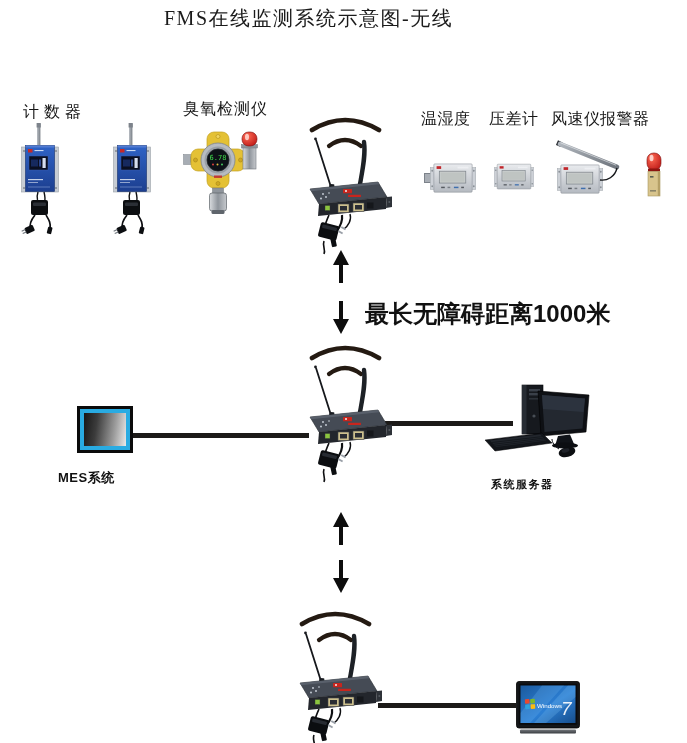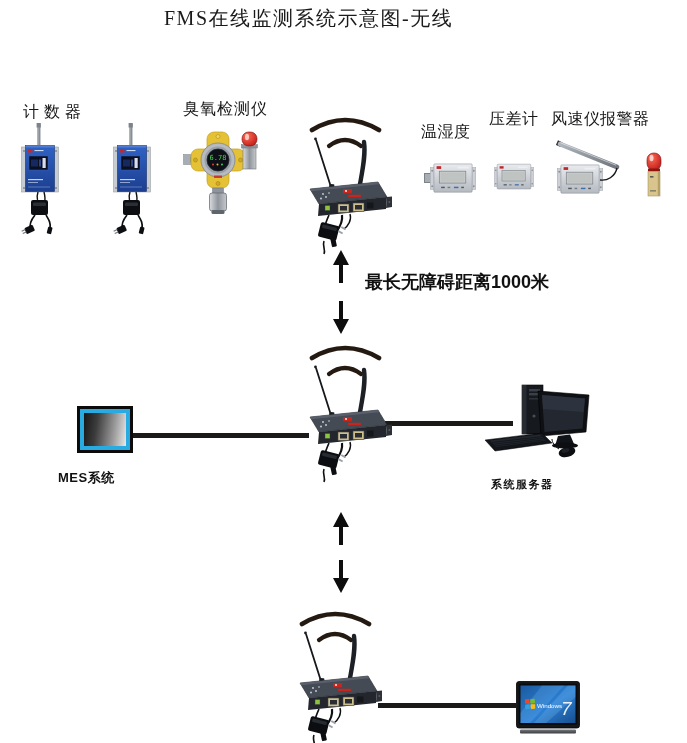--- a/index.html
+++ b/index.html
@@ -264,21 +264,21 @@
 
   <div class="serif-label" style="left:183px; top:99px; letter-spacing:1px;">臭氧检测仪</div>
   <svg class="dev" style="left:183px; top:131px; width:82px; height:84px;">
       <use href="#sym-ozone"></use>
     </svg>
 
   <svg class="dev" style="left:298px; top:110px; width:95px; height:145px;">
       <use href="#sym-router"></use>
     </svg>
 
-  <div class="serif-label" style="left:421px; top:109px; letter-spacing:0.5px;margin-top:13px;">温湿度</div>
+  <div class="serif-label" style="left:421px; top:109px; letter-spacing:0.5px;">温湿度</div>
   <div class="serif-label" style="left:489px; top:109px; letter-spacing:0.5px;">压差计</div>
   <div class="serif-label" style="left:551px; top:109px; letter-spacing:0.5px;">风速仪</div>
   <div class="serif-label" style="left:600px; top:109px; letter-spacing:0.5px;">报警器</div>
 
   <div class="abs" style="left:424px; top:173px; width:7px; height:8px; background:#a9aeb5; border:1px solid #7c828a;"></div>
   <svg class="dev" style="left:430px; top:163px; width:46px; height:31px;">
       <use href="#sym-sensorbox"></use>
     </svg>
   <svg class="dev" style="left:494px; top:161px; width:40px; height:32px;">
       <use href="#sym-sensorbox"></use>
@@ -294,21 +294,21 @@
     </svg>
 
   <div class="arrow" style="left:332px; top:250px;">
     <div class="head-up"></div>
       <div class="shaft"></div>
   </div>
   <div class="arrow" style="left:332px; top:301px;">
     <div class="shaft"></div>
       <div class="head-down"></div>
   </div>
-  <div class="sans-label" style="left:365px; top:270px; font-size:18px;">最长无障碍距离1000米</div>
+  <div class="sans-label" style="left:365px; top:298px; font-size:24px;">最长无障碍距离1000米</div>
 
   <div id="mes-monitor">
       <div class="mes-screen"></div>
     </div>
   <div class="sans-label" style="left:58px; top:469px; letter-spacing:0.5px;">MES系统</div>
 
   <div class="hline" style="left:133px; top:433px; width:176px; height:4.5px;"></div>
   <div class="hline" style="left:385px; top:421px; width:128px; height:4.5px;"></div>
 
   <svg class="dev" style="left:298px; top:338px; width:95px; height:145px;">

